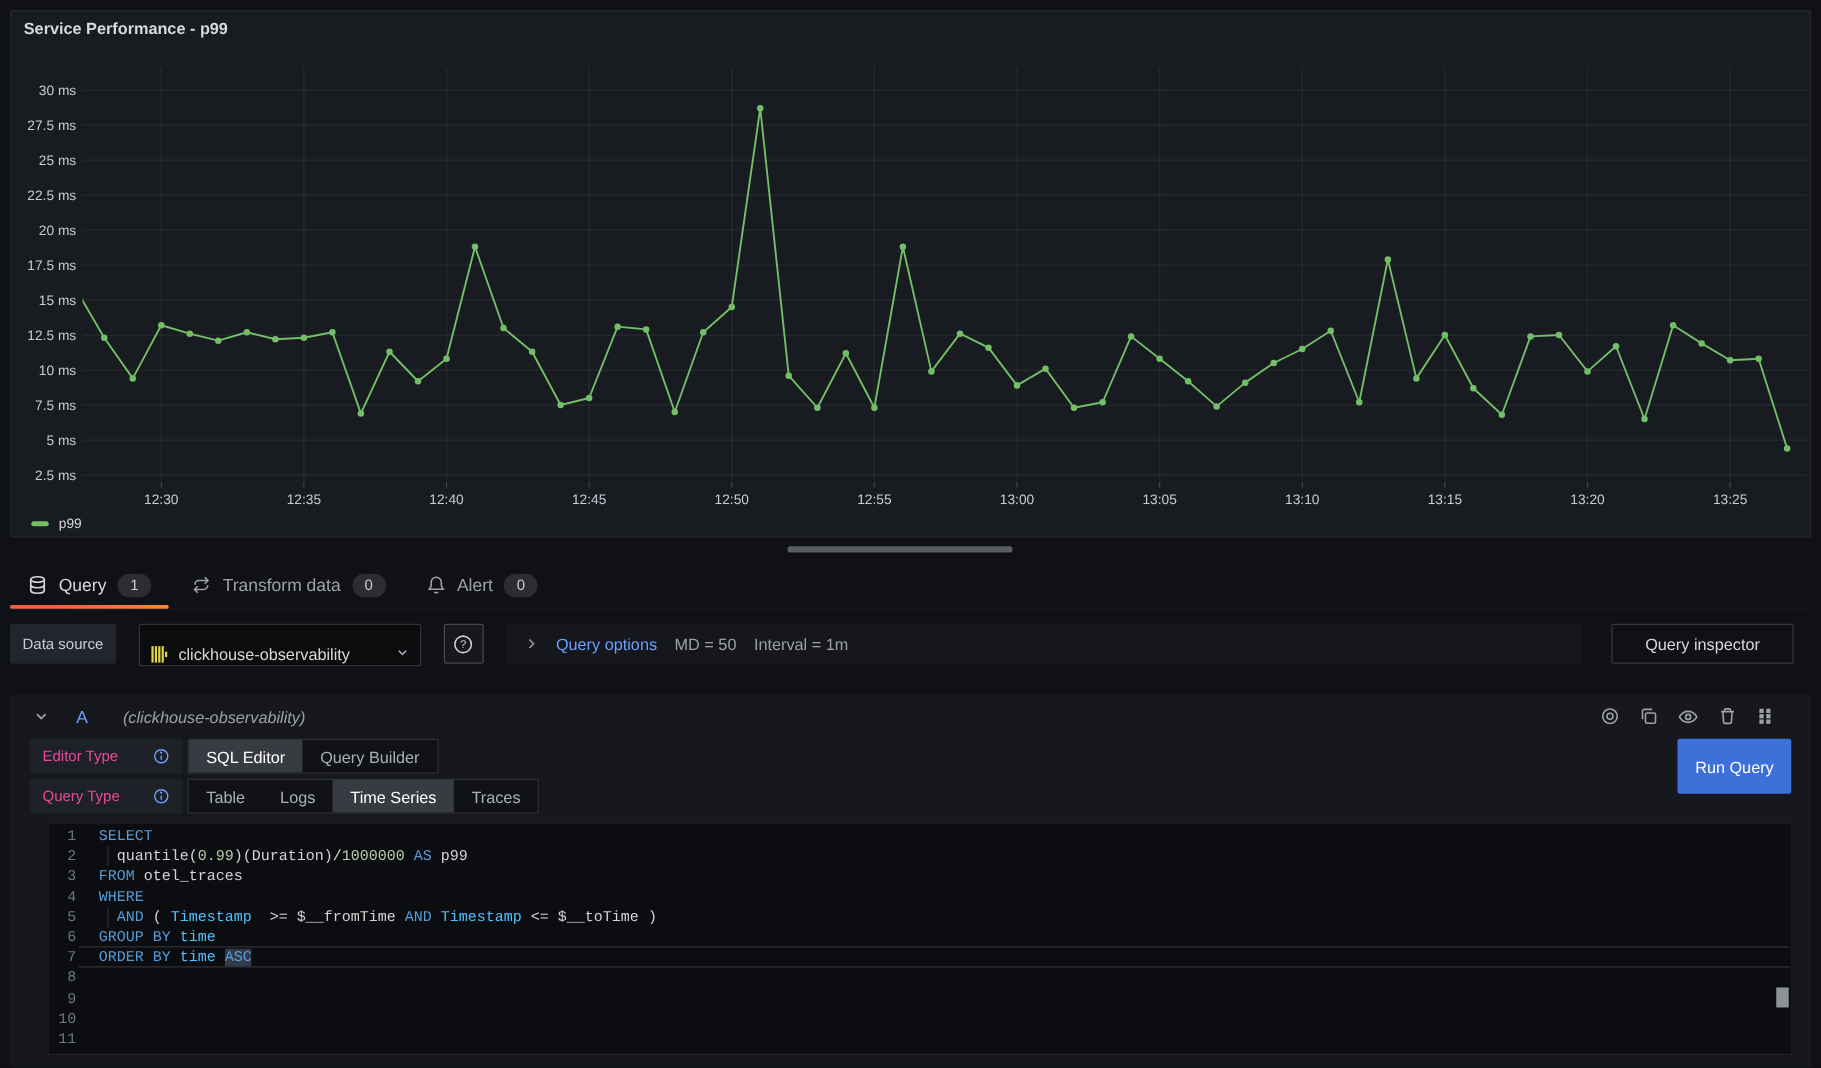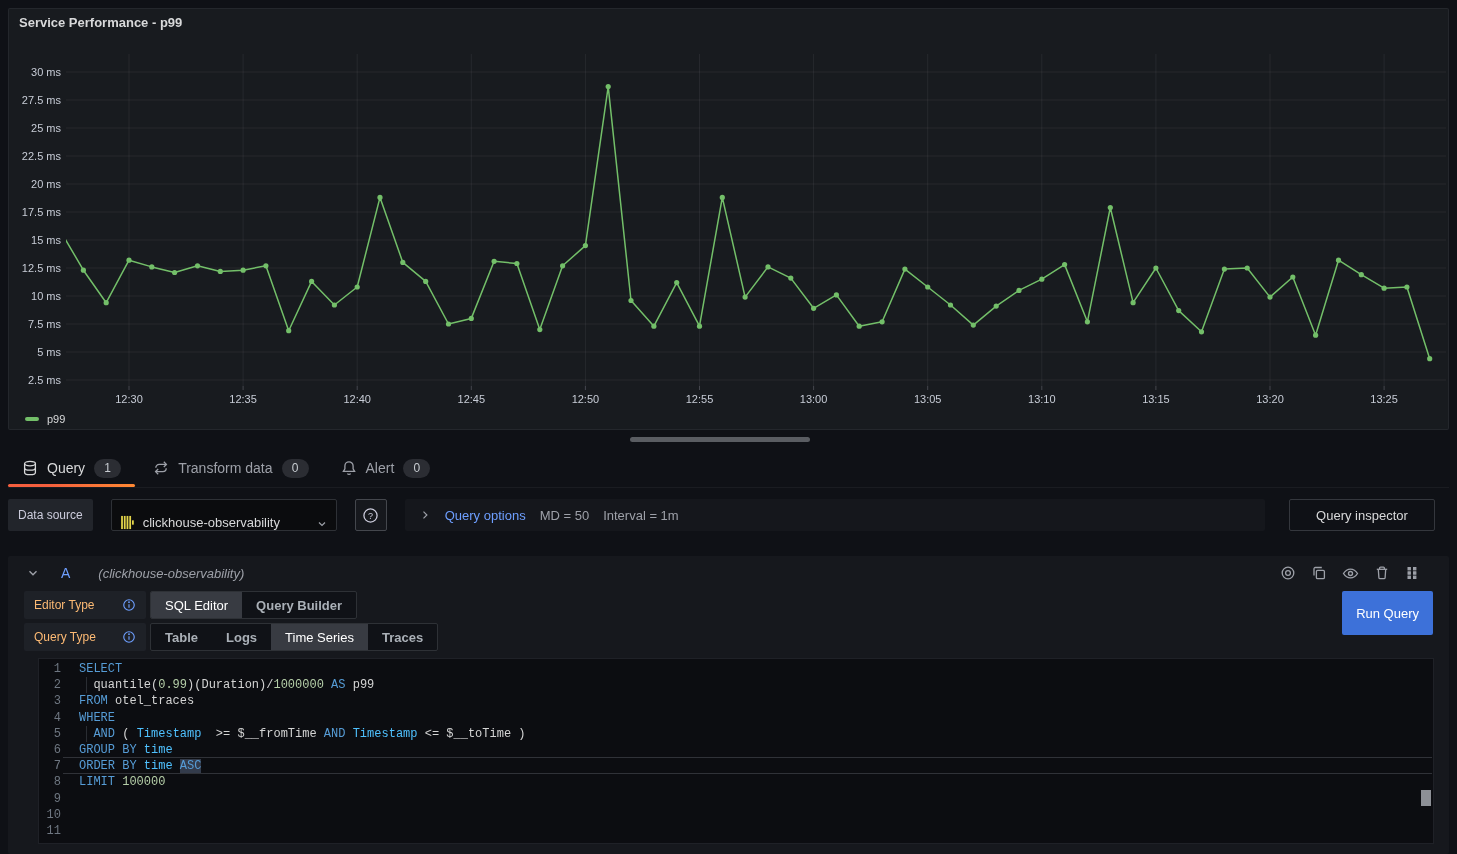--- a/index.html
+++ b/index.html
@@ -36,21 +36,21 @@
   .tab.active::after { content:""; position:absolute; left:0; right:0; bottom:0; height:3px;
          border-radius:2px; background-image:linear-gradient(90deg,#f55f3e 30%,#ff8833 99%); }
   .count { background:#2b2d33; color:#c7ccd1; border-radius:10px; min-width:27px; height:19px;
            display:flex; align-items:center; justify-content:center; font-size:12px; padding:0 8px; }
 
   
   .toolbar { position:absolute; left:8px; top:499px; width:1427px; height:32px; display:flex; gap:18px; }
   .chip-label { background:#22252b; color:#ccccdc; font-size:12px; font-weight:500;
                 display:flex; align-items:center; padding:0 10px; border-radius:2px; }
   .ds-select { width:226px; background:#0b0c0e; border:1px solid #2e3136; border-radius:2px;
-               display:flex; align-items:flex-end; gap:8px; padding:0 8px; font-size:13px; color:#d8d9da; cursor:pointer; }
+               display:flex; align-items:flex-start; gap:8px; padding:16px 8px; font-size:13px; color:#d8d9da; cursor:pointer; }
   .ds-select .chev { margin-left:auto; }
   .help-btn { width:32px; background:#16181d; border:1px solid #44474d; border-radius:2px;
               display:flex; align-items:center; justify-content:center; cursor:pointer; }
   .qo-bar { flex:1; background:#15171c; border-radius:2px; display:flex; align-items:center;
             gap:14px; padding:0 14px; font-size:13px; }
   .qo-link { color:#6e9fff; font-weight:500; cursor:pointer; }
   .qo-meta { color:#9da0a8; }
   .inspector-btn { width:146px; margin-left:6px; border:1px solid #34373d; border-radius:2px; background:transparent;
                    display:flex; align-items:center; justify-content:center; font-size:13px; color:#d8d9da; cursor:pointer; }
 
@@ -59,23 +59,23 @@
            background:#16181d; border-radius:2px; }
   .qhead { position:absolute; left:0; top:0; right:0; height:34px; display:flex; align-items:center; padding:0 18px; }
   .refid { color:#6e9fff; font-size:14px; font-weight:500; margin-left:21px; }
   .dshint { margin-left:28px; font-style:italic; font-size:13px; color:#9da0a8; }
   .qactions { margin-left:auto; display:flex; gap:15px; align-items:center; margin-right:12px; }
   .qactions svg { stroke:#9da0a8; cursor:pointer; }
 
   .row-ed { position:absolute; left:16px; top:35px; height:28px; display:flex; gap:4px; }
   .row-qt { position:absolute; left:16px; top:67px; height:28px; display:flex; gap:4px; }
   .label-chip { width:122px; background:#1e2127; border-radius:2px; display:flex; align-items:center;
-                justify-content:space-between; padding:0 10px; color:#fdba74; font-size:12px; font-weight:500; }
+                justify-content:space-between; padding:0 10px; color:#ec4899; font-size:12px; font-weight:500; }
   .radio-group { display:flex; border:1px solid #2e3136; border-radius:2px; overflow:hidden; background:#101217; }
-  .radio-opt { padding:0 14px; display:flex; align-items:center; font-size:13px; color:#aab0b7; cursor:pointer;font-weight:bold; }
+  .radio-opt { padding:0 14px; display:flex; align-items:center; font-size:13px; color:#aab0b7; cursor:pointer; }
   .radio-opt.active { background:#383b42; color:#ffffff; font-weight:500; }
   .run-btn { position:absolute; right:16px; top:35px; height:44px; padding:0 14px; background:#3d71d9;
              color:#fff; font-size:13px; font-weight:500; border-radius:2px; border:none;
              display:flex; align-items:center; cursor:pointer; }
 
   
   .code-editor { position:absolute; left:30px; top:102px; width:1396px; height:186px;
                  background:#0c0d11; border:1px solid #1f2127;
                  font-family:"Liberation Mono","DejaVu Sans Mono",monospace;
                  font-size:12px; line-height:16.2px; }
@@ -384,18 +384,17 @@
         <div class="ln">11</div>
       </div>
     <div class="code-lines" id="code-lines">
         <div class="code-line"><span class="tk-k">SELECT</span></div>
         <div class="code-line"><span class="guide"></span><span class="tk-p">  quantile(</span><span class="tk-n">0.99</span><span class="tk-p">)(Duration)/</span><span class="tk-n">1000000</span><span class="tk-p"> </span><span class="tk-k">AS</span><span class="tk-p"> p99</span></div>
         <div class="code-line"><span class="tk-k">FROM</span><span class="tk-p"> otel_traces</span></div>
         <div class="code-line"><span class="tk-k">WHERE</span></div>
         <div class="code-line"><span class="guide"></span><span class="tk-p">  </span><span class="tk-k">AND</span><span class="tk-p"> ( </span><span class="tk-i">Timestamp</span><span class="tk-p">  &gt;= $__fromTime </span><span class="tk-k">AND</span><span class="tk-p"> </span><span class="tk-i">Timestamp</span><span class="tk-p"> &lt;= $__toTime )</span></div>
         <div class="code-line"><span class="tk-k">GROUP BY</span><span class="tk-p"> </span><span class="tk-i">time</span></div>
         <div class="code-line active"><span class="tk-k">ORDER BY</span><span class="tk-p"> </span><span class="tk-i">time</span><span class="tk-p"> </span><span class="tk-khl">ASC</span></div>
-        <div class="code-line"><span class="tk-k">LIMIT</span><span class="tk-p"> </span><span class="tk-n">100000</span></div>
         <div class="code-line"></div>
       </div>
     <div class="ruler-mark"></div>
   </div>
 </div>
 
 </body></html>

